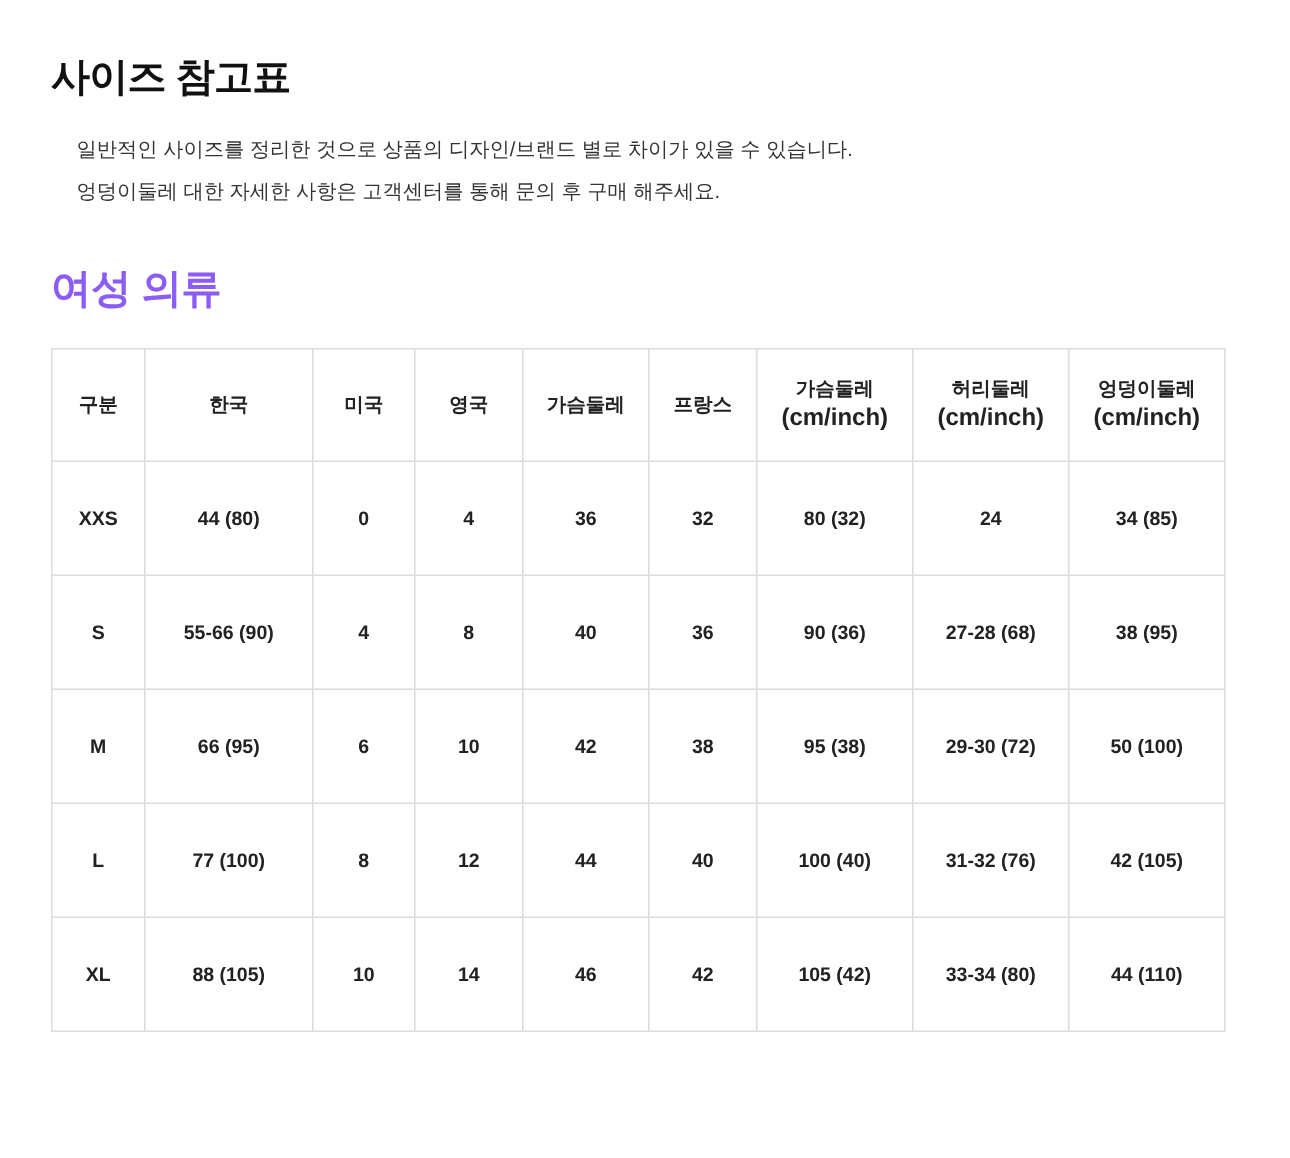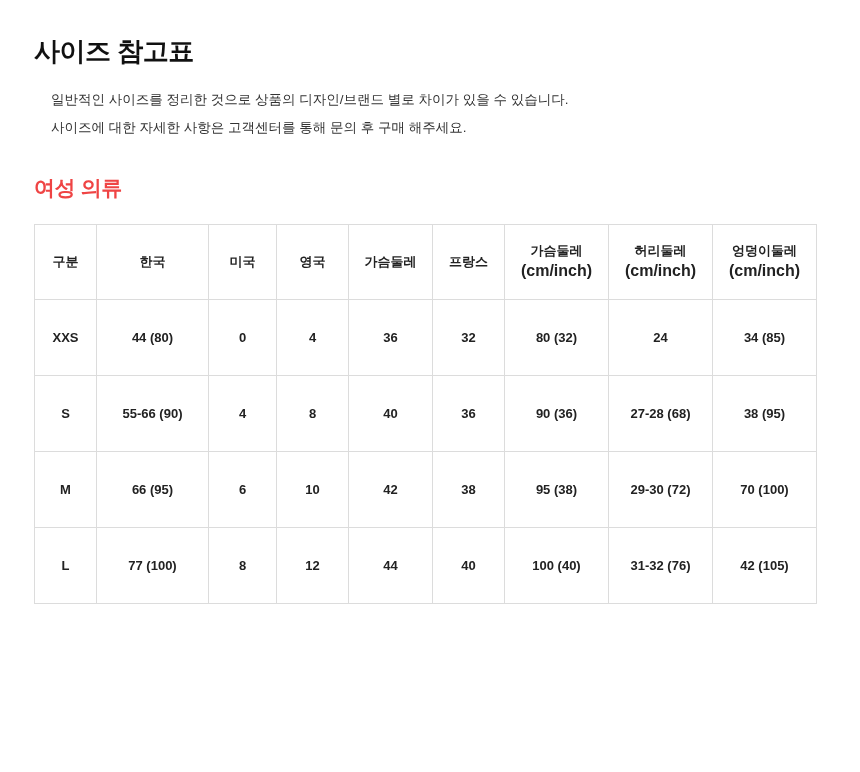--- a/index.html
+++ b/index.html
@@ -31,25 +31,25 @@
   .intro {
     margin: 0 0 34px 0;
   }
   .intro p {
     margin: 0 0 6px 17px;
     font-size: 13.5px;
     line-height: 1.65;
     color: #333333;
   }
   .section-title {
-    font-size: 21px;
+    font-size: 27px;
     font-weight: bold;
     letter-spacing: -0.4px;
     margin: 0 0 22px 0;
-    color: #ef4444;
+    color: #8b5cf6;
   }
   table.size-table {
     border-collapse: collapse;
     width: 782px;
     table-layout: fixed;
   }
   table.size-table th,
   table.size-table td {
     border: 1px solid #dcdcdc;
     text-align: center;
@@ -89,21 +89,21 @@
 </style>
 </head>
 <body>
 
 <div class="page">
 
   <h1 class="page-title">사이즈 참고표</h1>
 
   <div class="intro">
     <p>일반적인 사이즈를 정리한 것으로 상품의 디자인/브랜드 별로 차이가 있을 수 있습니다.</p>
-    <p>사이즈에 대한 자세한 사항은 고객센터를 통해 문의 후 구매 해주세요.</p>
+    <p>엉덩이둘레 대한 자세한 사항은 고객센터를 통해 문의 후 구매 해주세요.</p>
   </div>
 
   <h2 class="section-title">여성 의류</h2>
 
   <table class="size-table">
     <colgroup>
       <col class="c0">
         <col class="c1">
         <col class="c2">
         <col class="c3">
@@ -172,29 +172,40 @@
       </tr>
       <tr>
         <td class="cell-head">M</td>
         <td>66 (95)</td>
         <td>6</td>
         <td>10</td>
         <td>42</td>
         <td>38</td>
         <td>95 (38)</td>
         <td>29-30 (72)</td>
-        <td>70 (100)</td>
+        <td>50 (100)</td>
       </tr>
       <tr>
         <td class="cell-head">L</td>
         <td>77 (100)</td>
         <td>8</td>
         <td>12</td>
         <td>44</td>
         <td>40</td>
         <td>100 (40)</td>
         <td>31-32 (76)</td>
         <td>42 (105)</td>
       </tr>
+      <tr>
+        <td class="cell-head">XL</td>
+        <td>88 (105)</td>
+        <td>10</td>
+        <td>14</td>
+        <td>46</td>
+        <td>42</td>
+        <td>105 (42)</td>
+        <td>33-34 (80)</td>
+        <td>44 (110)</td>
+      </tr>
     </tbody>
   </table>
 
 </div>
 
 </body></html>

